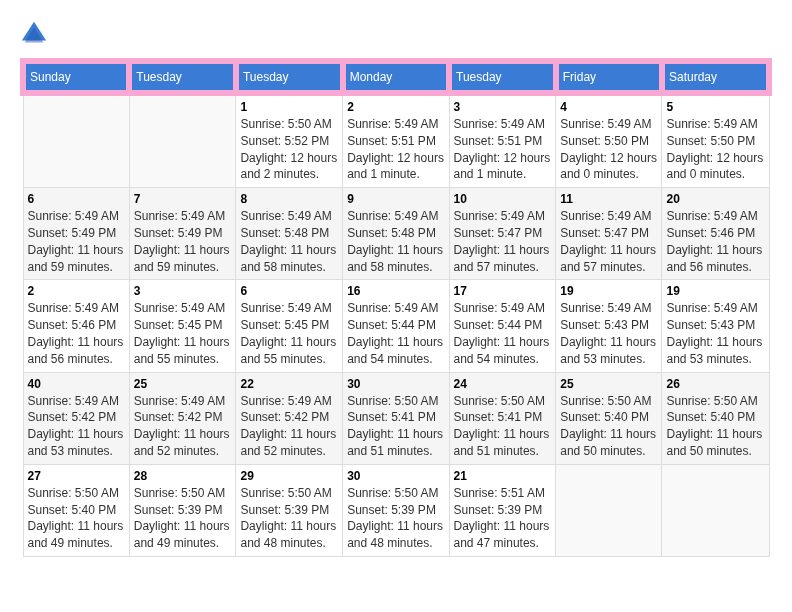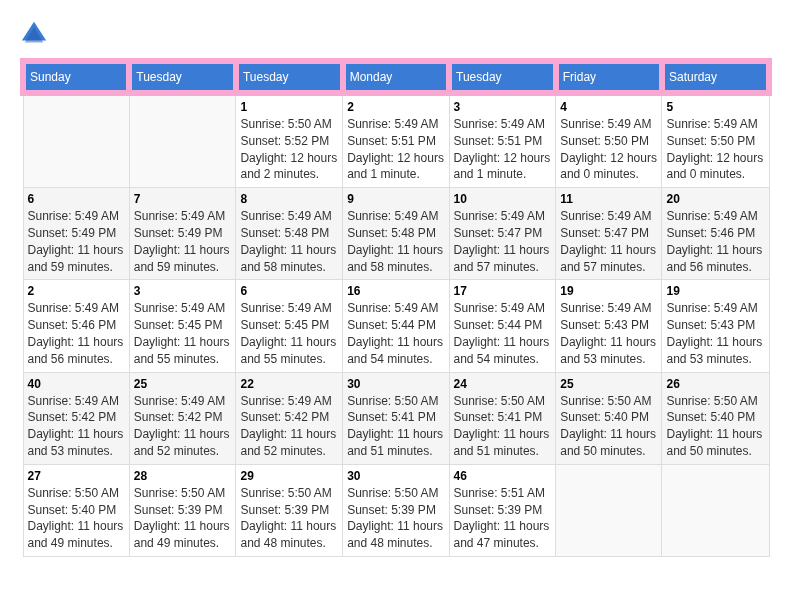--- a/index.html
+++ b/index.html
@@ -348,21 +348,21 @@
 and 48 minutes.</div>
         </td>
         <td>
           <span class="day-number">30</span>
           <div class="day-info" style="white-space: pre-line;">Sunrise: 5:50 AM
 Sunset: 5:39 PM
 Daylight: 11 hours
 and 48 minutes.</div>
         </td>
         <td>
-          <span class="day-number">46</span>
+          <span class="day-number">21</span>
           <div class="day-info" style="white-space: pre-line;">Sunrise: 5:51 AM
 Sunset: 5:39 PM
 Daylight: 11 hours
 and 47 minutes.</div>
         </td>
         <td class="empty-cell"></td>
         <td class="empty-cell"></td>
       </tr>
     </tbody>
 </table>

